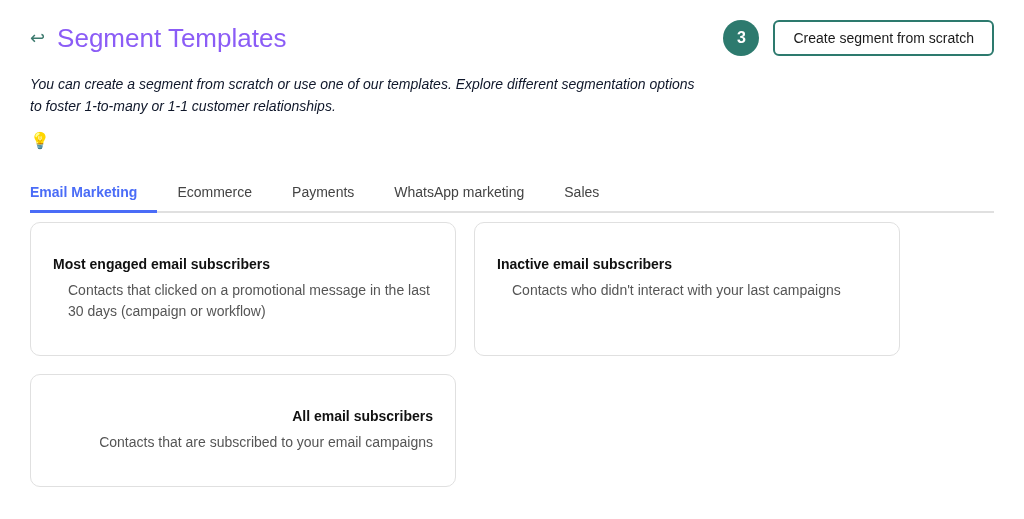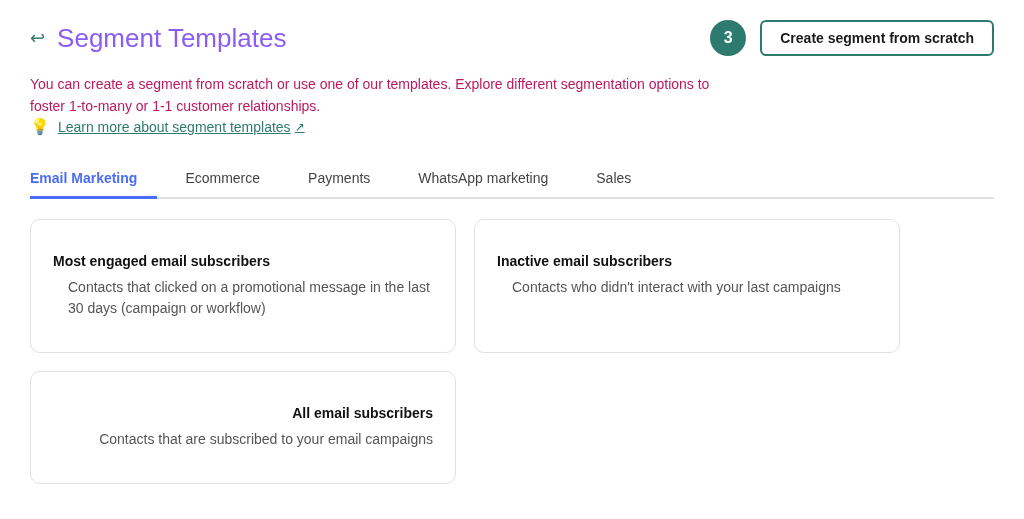--- a/index.html
+++ b/index.html
@@ -51,32 +51,34 @@
       font-size: 16px;
       display: flex;
       align-items: center;
       justify-content: center;
     }
     .create-btn {
       border: 2px solid #2d7a6e;
       background: #fff;
       color: #1a1a1a;
       font-size: 14px;
-      font-weight: 700;
+      font-weight: 400;
       padding: 8px 18px;
       border-radius: 6px;
       cursor: pointer;
     }
 
     
     .description {
       font-size: 14px;
-      color: #be185d;
+      color: #0f172a;
       line-height: 1.55;
       max-width: 680px;
+      margin-bottom: 14px;
+      font-style: italic;
     }
 
     
     .learn-more-row {
       display: flex;
       align-items: center;
       gap: 8px;
       margin-bottom: 24px;
     }
     .bulb-icon {
@@ -93,23 +95,23 @@
       gap: 4px;
     }
     .external-icon {
       font-size: 12px;
       color: #2d7a6e;
     }
 
     
     .tabs {
       display: flex;
-      gap: 8px;
+      gap: 0;
       border-bottom: 2px solid #e0e0e0;
-      margin-bottom: 20px;
+      margin-bottom: 9px;
     }
     .tab {
       padding: 10px 20px;
       font-size: 14px;
       font-weight: 400;
       color: #444;
       cursor: pointer;
       border-bottom: 3px solid transparent;
       margin-bottom: -2px;
       white-space: nowrap;
@@ -165,24 +167,20 @@
   <div class="header-right">
     <div class="step-badge">3</div>
     <button class="create-btn">Create segment from scratch</button>
   </div>
 </div>
 
 <p class="description">You can create a segment from scratch or use one of our templates. Explore different segmentation options to foster 1-to-many or 1-1 customer relationships.</p>
 
 <div class="learn-more-row">
   <span class="bulb-icon">💡</span>
-  <a class="learn-more-link">
-    <span>Learn more about segment templates</span>
-    <span class="external-icon">↗</span>
-  </a>
 </div>
 
 <div class="tabs" id="tabs-container">
 <div class="tab active">Email Marketing</div>
     <div class="tab">Ecommerce</div>
     <div class="tab">Payments</div>
     <div class="tab">WhatsApp marketing</div>
     <div class="tab">Sales</div>
   </div>
 

